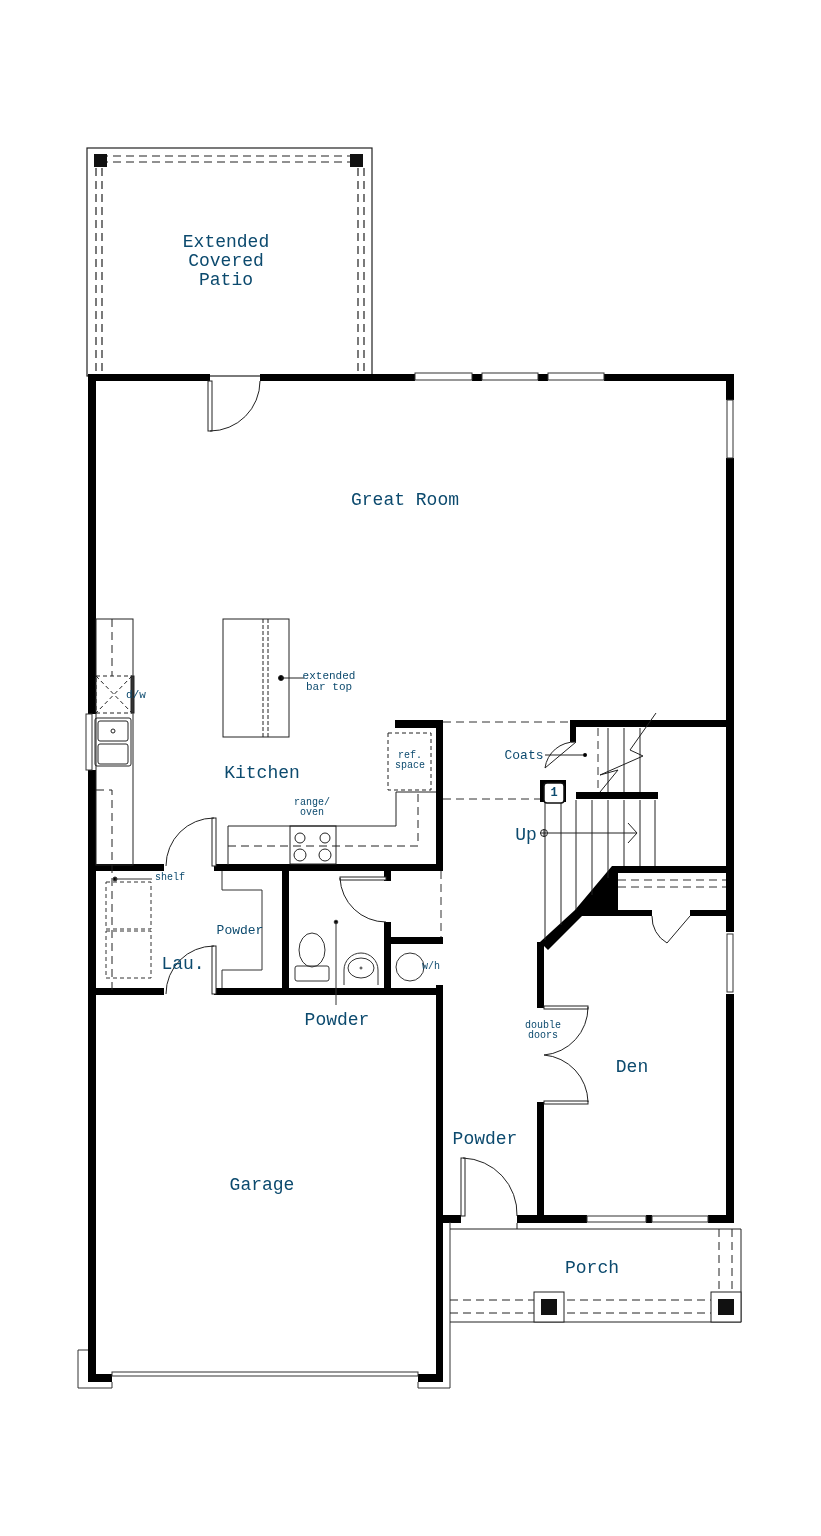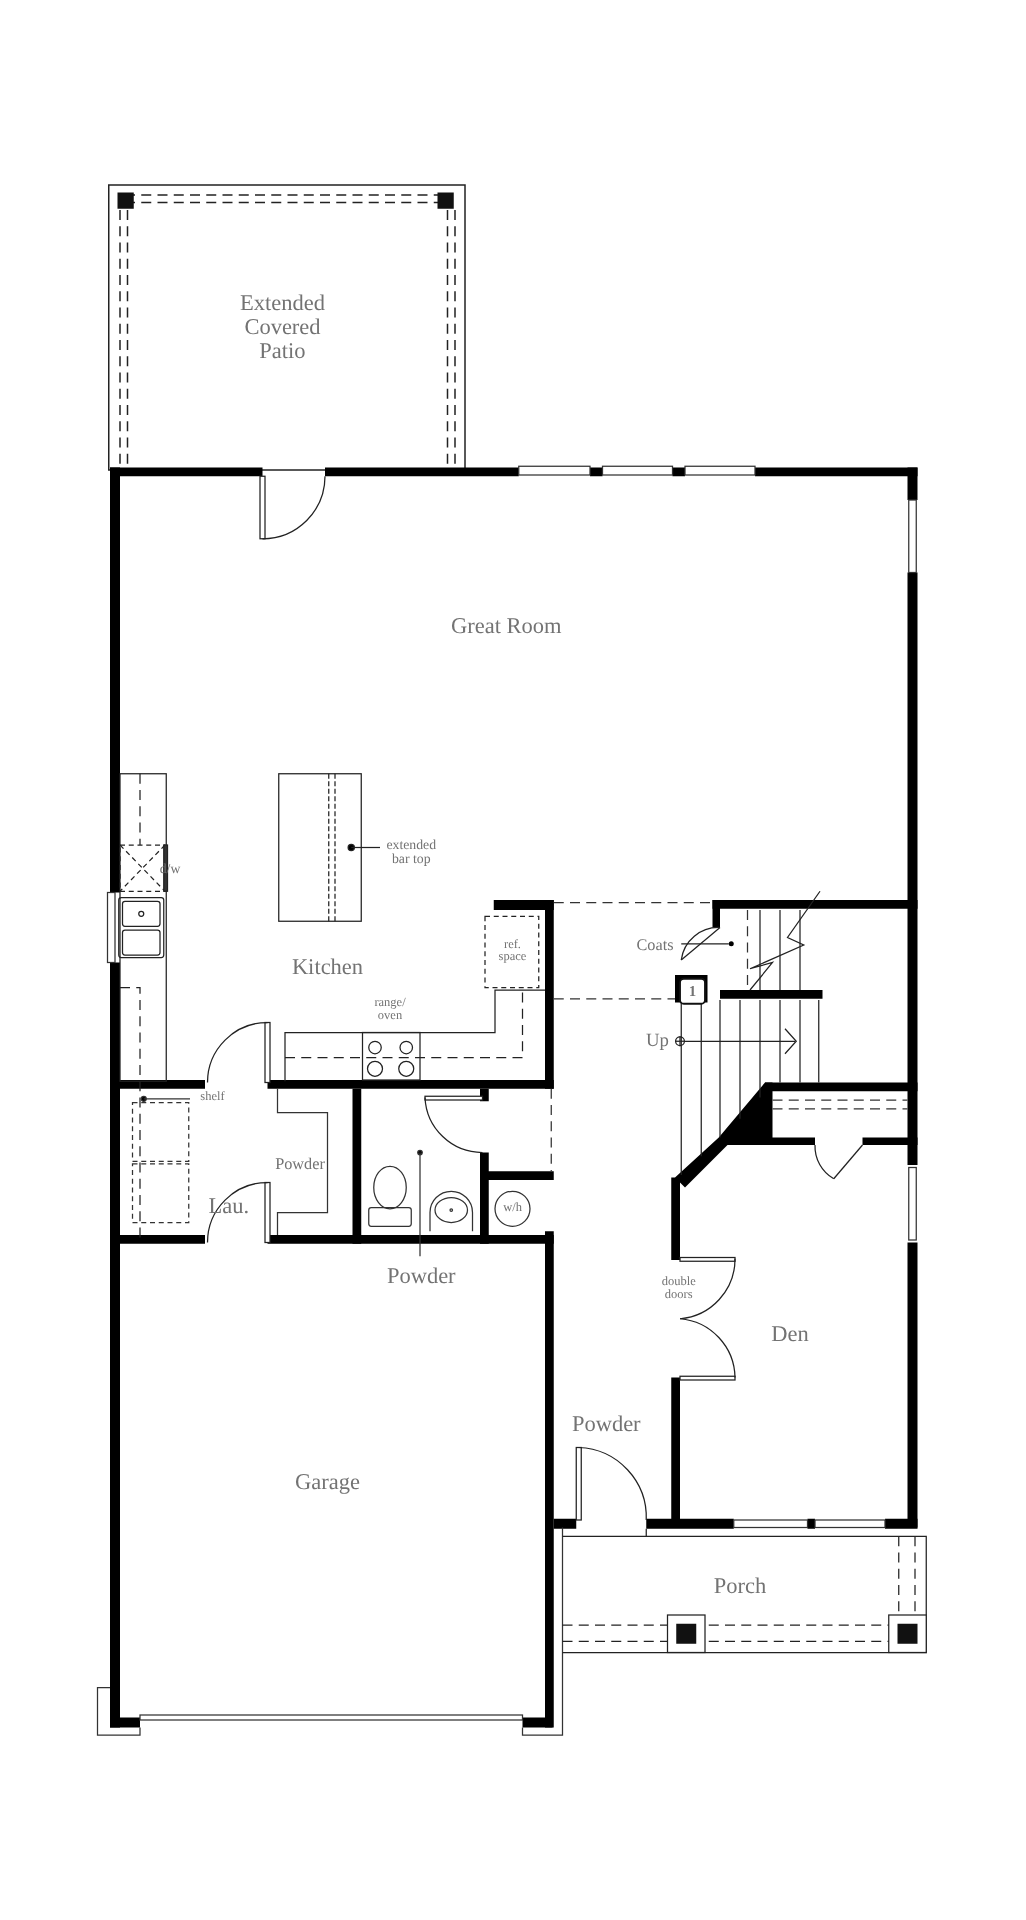--- a/index.html
+++ b/index.html
@@ -1,18 +1,18 @@
 <!DOCTYPE html>
 <html><head>
 <meta charset="utf-8">
 <style>
   html, body { margin: 0; padding: 0; background: #ffffff; }
   body { width: 821px; height: 1536px; position: relative; overflow: hidden; font-family: "Liberation Sans", sans-serif; }
   #plan { position: absolute; left: 0; top: 0; }
-  .lbl { position: absolute; color: #737373; text-align: center; line-height: 1.05; white-space: pre-line; font-family: Liberation Serif, serif; }
+  .lbl { position: absolute; color: #0c4a6e; text-align: center; line-height: 1.05; white-space: pre-line; font-family: Liberation Mono, monospace; }
   .room { font-size: 18px; }
   .small { font-size: 11px; line-height: 1.0; }
 </style>
 </head>
 <body>
 
 <svg id="plan" width="821" height="1536" viewBox="0 0 821 1536" xmlns="http://www.w3.org/2000/svg">
   <g fill="none" stroke="#222" stroke-width="1.2">
 
     <rect x="87" y="148" width="285" height="228"></rect>
@@ -245,23 +245,23 @@
 <div class="lbl room" style="left:556px; top:1259px; width:72px;">Porch</div>
 
 <div class="lbl small" style="left:300px; top:671px; width:58px;">extended
 bar top</div>
 <div class="lbl small" style="left:124px; top:690px; width:24px;">d/w</div>
 <div class="lbl small" style="left:388px; top:751px; width:44px; font-size:10px;">ref.
 space</div>
 <div class="lbl small" style="left:287px; top:798px; width:50px; font-size:10px;">range/
 oven</div>
 <div class="lbl small" style="left:152px; top:873px; width:36px; font-size:10px;">shelf</div>
-<div class="lbl small" style="left:396px; top:962px; width:28px; font-size:10px;">w/h</div>
+<div class="lbl small" style="left:412px; top:962px; width:28px; font-size:10px;text-align:right;">w/h</div>
 <div class="lbl small" style="left:502px; top:749px; width:44px; font-size:13px;">Coats</div>
-<div class="lbl small" style="left:513px; top:826px; width:26px; font-size:15px;">Up</div>
+<div class="lbl small" style="left:513px; top:826px; width:26px; font-size:18px;">Up</div>
 <div class="lbl small" style="left:520px; top:1021px; width:46px; font-size:10px;">double
 doors</div>
 <div class="lbl small" style="left:544px; top:787px; width:20px; font-size:12px; font-weight:bold;">1</div>
 
 <svg style="position:absolute; left:0; top:0;" width="821" height="1536">
   <line x1="545" y1="755" x2="583" y2="755" stroke="#222" stroke-width="1"></line>
   <circle cx="585" cy="755" r="2" fill="#000"></circle>
 </svg>
 
 </body></html>

